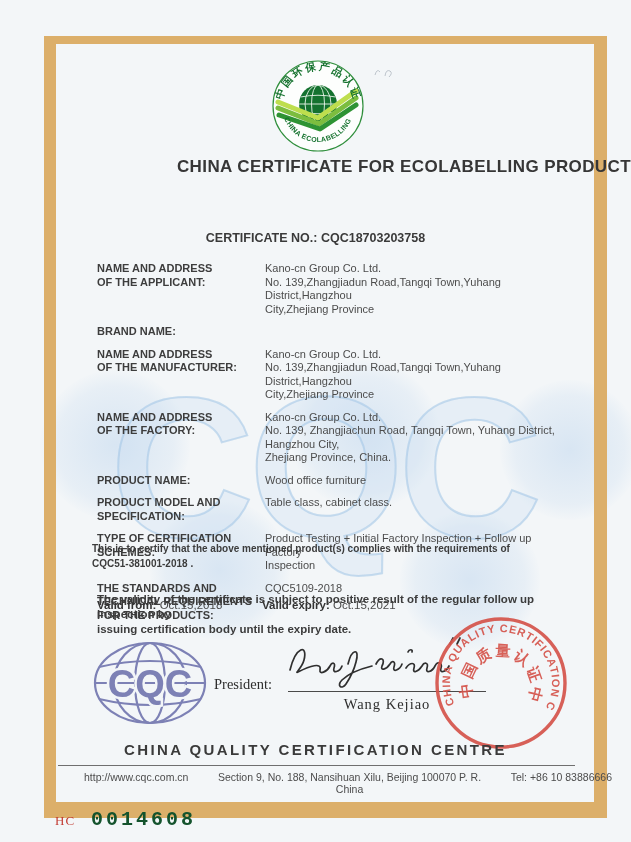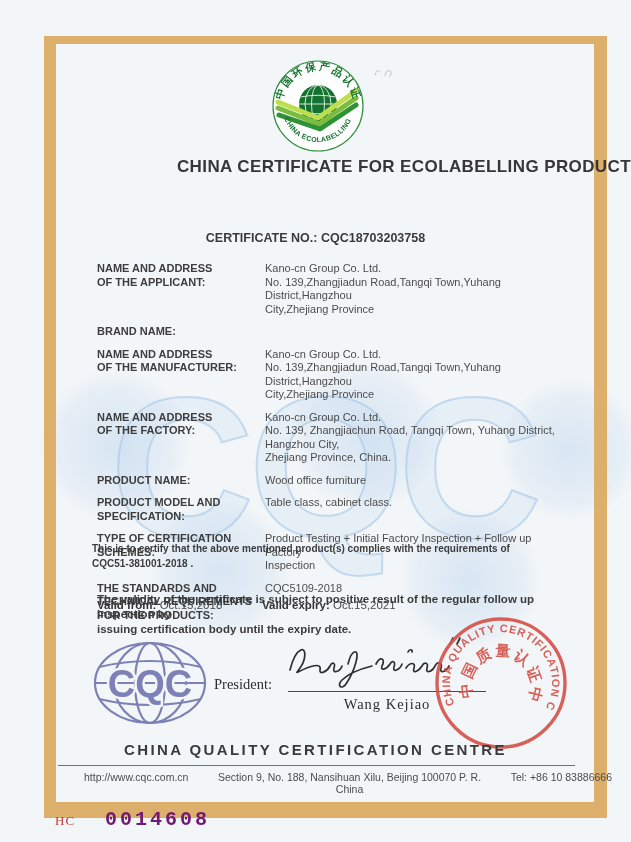--- a/index.html
+++ b/index.html
@@ -75,22 +75,22 @@
     position:absolute;left:50px;top:771px;width:528px;
     display:flex;justify-content:space-between;align-items:baseline;
     font-size:10.5px;color:#4c4c4c;margin-left:34px;
   }
   .addr-row .mid{flex:1;text-align:center;padding:0 20px;}
   .serial{position:absolute;left:55px;top:808px;display:flex;align-items:baseline;}
   .serial-prefix{
     font-family:"Liberation Serif",serif;font-size:13px;color:#c23c33;letter-spacing:1px;
   }
   .serial-number{
-    margin-left:30px;font-family:"Liberation Mono",monospace;font-weight:bold;
-    font-size:20px;letter-spacing:3px;color:#701a75;
+    margin-left:16px;font-family:"Liberation Mono",monospace;font-weight:bold;
+    font-size:20px;letter-spacing:3px;color:#14532d;
   }
   .pencil-mark{position:absolute;left:372px;top:64px;opacity:.55;}
 </style>
 </head>
 <body>
 
 <div class="page">
 
   <div class="blob" style="left:40px;top:370px;width:150px;height:150px;"></div>
   <div class="blob" style="left:290px;top:360px;width:150px;height:150px;"></div>

